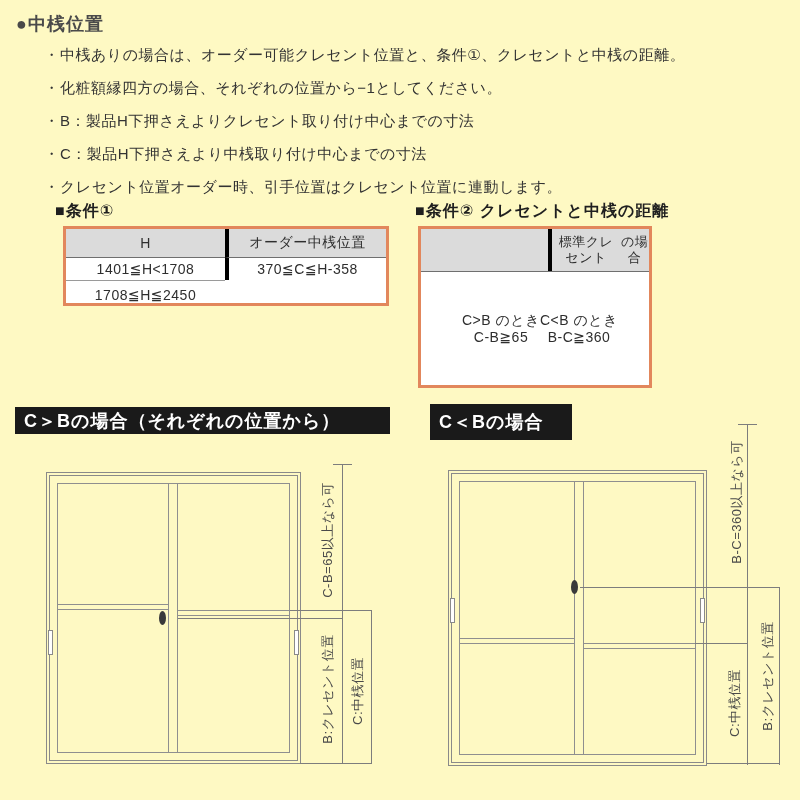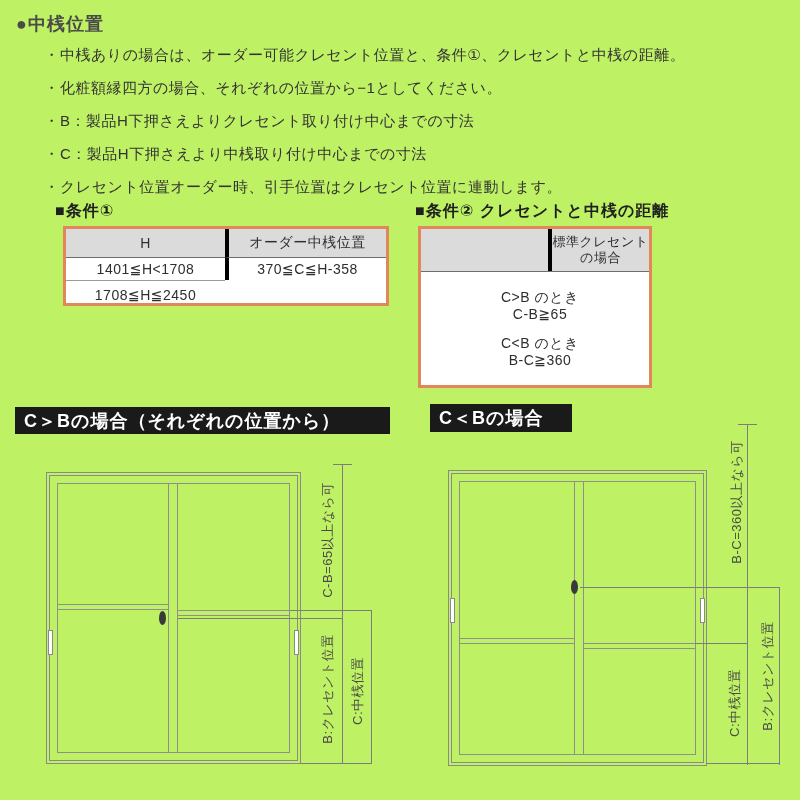--- a/index.html
+++ b/index.html
@@ -1,18 +1,18 @@
 <!DOCTYPE html>
 <html><head>
 <meta charset="utf-8">
 <style>
   * { margin:0; padding:0; box-sizing:border-box; }
   html,body { background:#ffffff; }
   .page {
-    position:relative; width:800px; height:800px; background:#bef264;
+    position:relative; width:800px; height:800px; background:#fef9c3;
     font-family:"Liberation Sans","DejaVu Sans",sans-serif;
     color:#3c3c3c; overflow:hidden;
   }
   
   .page-title-row { position:absolute; left:16px; top:12px; font-size:18px; font-weight:bold; color:#4a4a4a; letter-spacing:1px; }
   .bullet-list { position:absolute; left:44px; top:46px; width:740px; }
   .bullet-item { display:flex; font-size:15px; color:#333; height:33px; align-items:flex-start; letter-spacing:0.5px; }
   .bullet-item .marker { flex:0 0 16px; }
   
   .cond-heading { position:absolute; font-size:16px; font-weight:bold; color:#1f1f1f; letter-spacing:1px; }
@@ -92,27 +92,27 @@
     </div>
     <div class="row" style="height:29px;">
       <div class="cell" style="width:159px;">1708≦H≦2450</div>
     </div>
   </div>
 
   <div class="cond-heading" style="left:415px; top:201px;">■条件② クレセントと中桟の距離</div>
   <div class="spec-table" style="left:418px; top:226px; width:234px; height:162px;">
     <div class="row head" style="height:42px;">
       <div class="cell" style="width:127px;"></div>
-      <div class="cell" style="flex:1; flex-direction:column; font-size:13px; line-height:16px;">
+      <div class="cell" style="flex:1; flex-direction:row; font-size:13px; line-height:16px;">
         <span>標準クレセント</span>
         <span>の場合</span>
       </div>
     </div>
     <div class="row" style="height:114px;">
-      <div class="cell t2-cases" style="flex:1; flex-direction:column;padding-left:10px;">
+      <div class="cell t2-cases" style="flex:1; flex-direction:row;padding-left:10px;">
         <div class="case-block">
           <div>C&gt;B のとき</div>
           <div>C-B≧65</div>
         </div>
         <div class="case-block">
           <div>C&lt;B のとき</div>
           <div>B-C≧360</div>
         </div>
       </div>
     </div>
@@ -137,21 +137,21 @@
   <div class="vline" style="left:342px; top:464px; width:1px; height:300px;"></div>
   <div class="hline" style="left:178px; top:618px; width:165px; height:1px;"></div>
   <div class="hline" style="left:290px; top:610px; width:82px; height:1px;"></div>
   <div class="vline" style="left:371px; top:610px; width:1px; height:154px;"></div>
   <div class="hline" style="left:300px; top:763px; width:72px; height:1px;"></div>
 
   <div class="vlabel" style="left:328px; top:540px;">C-B=65以上なら可</div>
   <div class="vlabel" style="left:328px; top:689px;">B:クレセント位置</div>
   <div class="vlabel" style="left:358px; top:691px;">C:中桟位置</div>
 
-  <div class="section-bar" style="left:430px; top:404px; width:142px; height:28px;">
+  <div class="section-bar" style="left:430px; top:404px; width:142px; height:36px;">
     <span>C＜Bの場合</span>
   </div>
 
   <div class="win-frame" style="left:448px; top:470px; width:259px; height:296px;">
     <div class="win-frame-inner"></div>
   </div>
   <div class="sash" style="left:459px; top:481px; width:237px; height:274px;"></div>
   <div class="stile" style="left:574px; top:481px; width:10px; height:274px;"></div>
   <div class="rail" style="left:460px; top:638px; width:114px; height:6px;"></div>
   <div class="rail" style="left:584px; top:643px; width:111px; height:6px;"></div>

